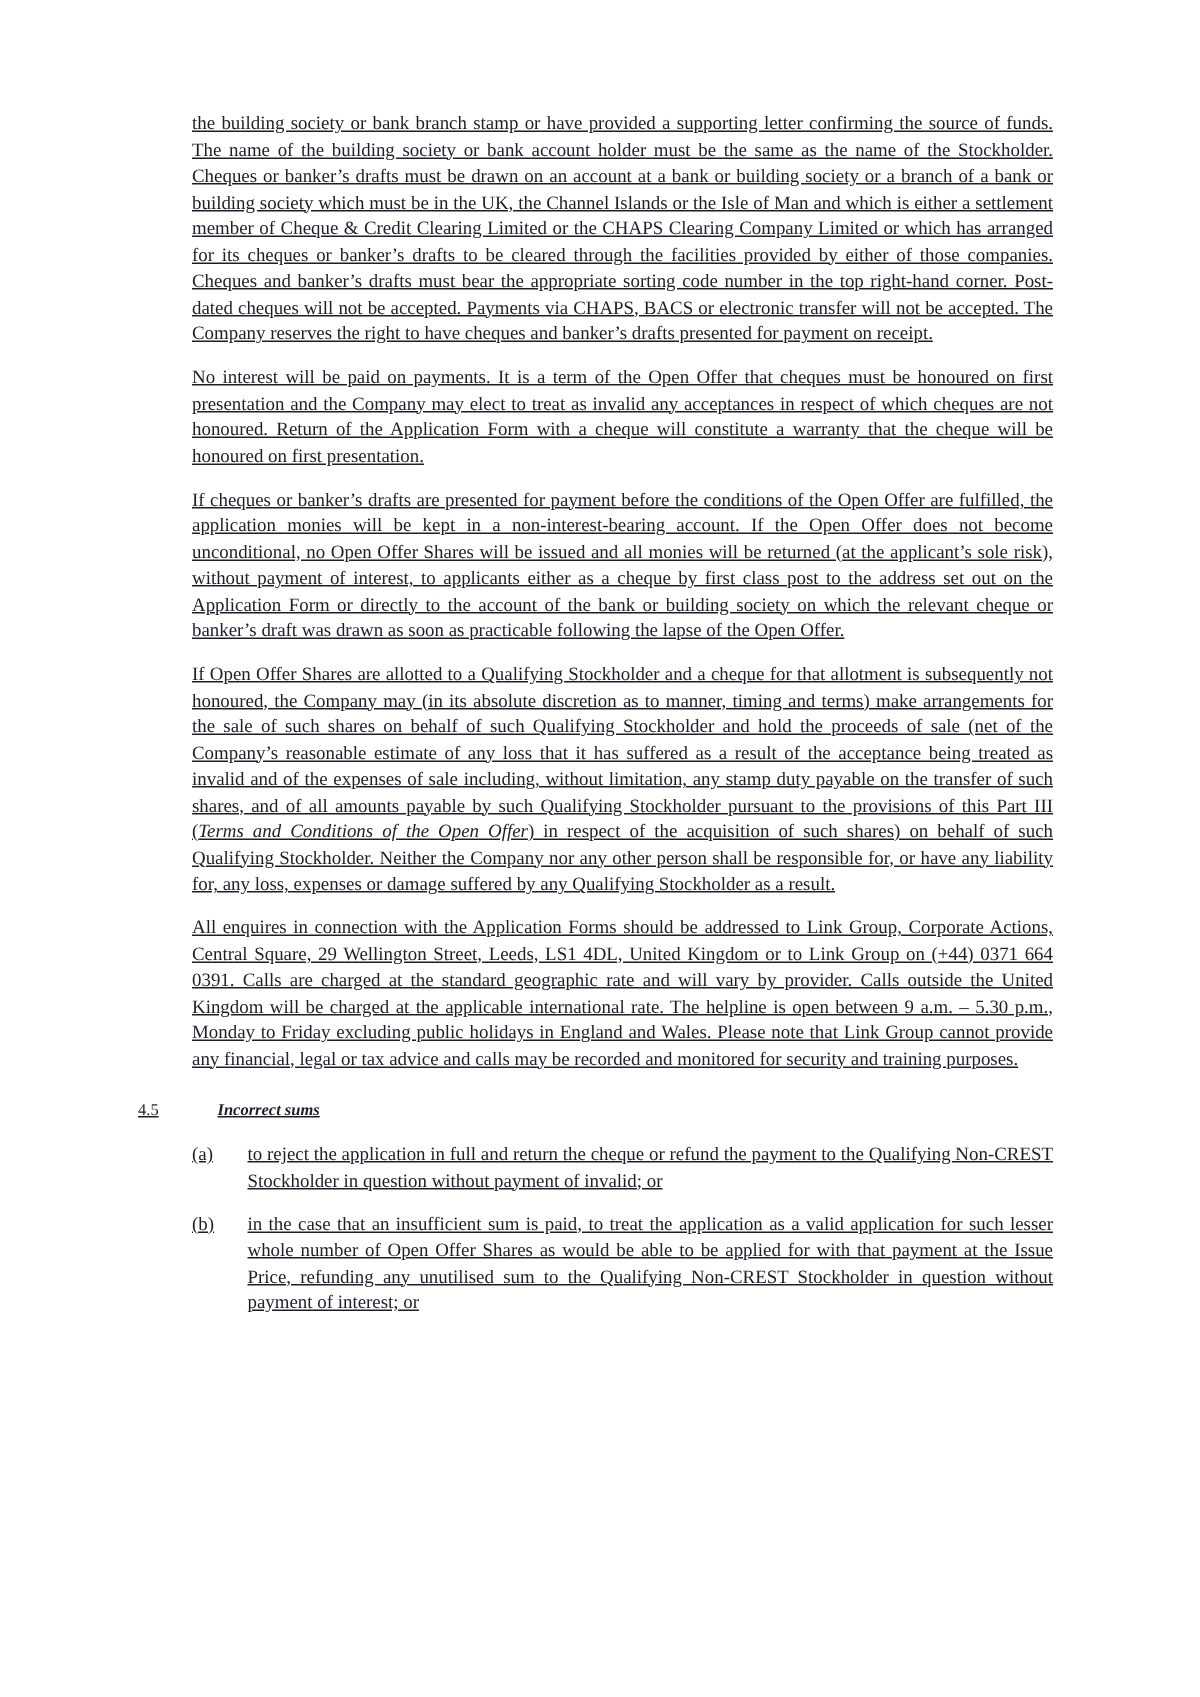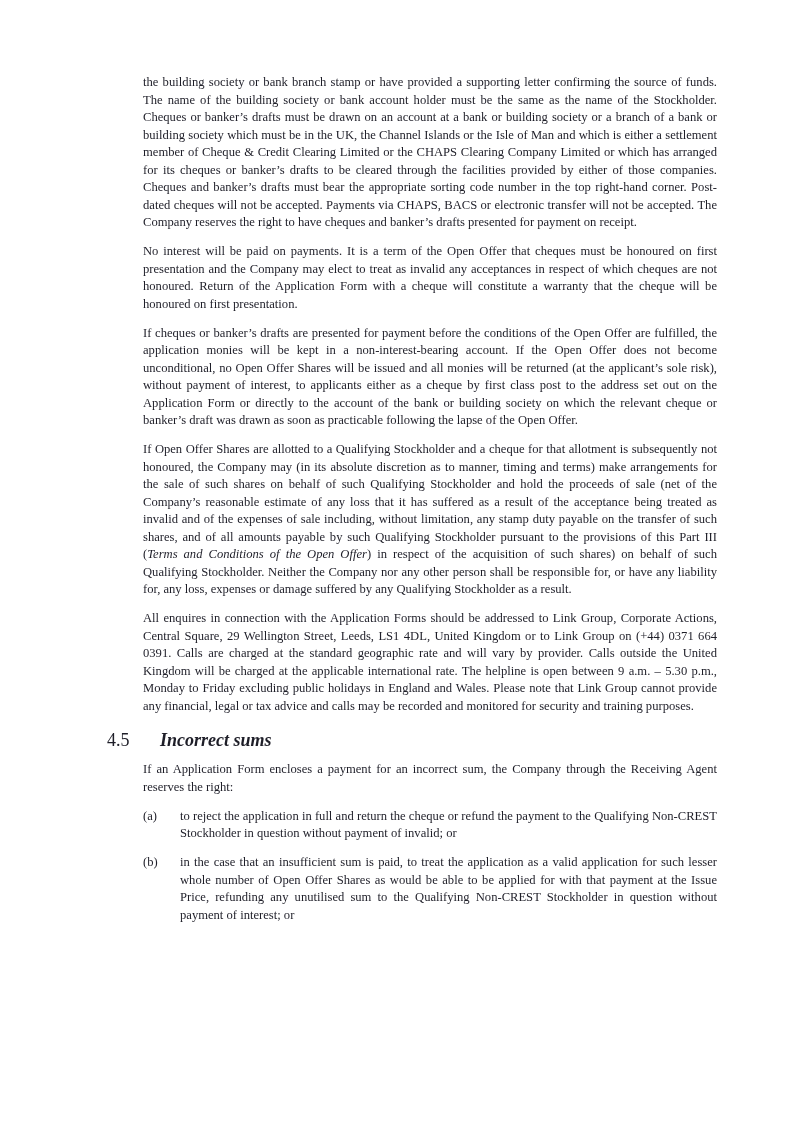--- a/index.html
+++ b/index.html
@@ -8,37 +8,38 @@
     position: relative;
     width: 800px;
     height: 1131px;
     margin: 0 auto;
     background: #ffffff;
     font-family: "Liberation Serif", serif;
     color: #1e1e28;
   }
   .content {
     position: absolute;
-    left: 143px;
+    left: 128px;
     top: 74px;
     width: 574px;
+    text-decoration: underline;
   }
   .body-para {
     font-size: 12.6px;
     line-height: 17.5px;
     text-align: justify;
     margin-bottom: 11.5px;
   }
   .body-para em { font-style: italic; }
   .section-heading {
     display: flex;
     margin-left: -36px;
     margin-top: 17px;
     margin-bottom: 11.5px;
-    font-size: 18px;
+    font-size: 11px;
     line-height: 17.5px;
   }
   .sec-num { width: 36px; flex-shrink: 0; }
   .sec-title { font-weight: bold; font-style: italic; margin-left: 17px; }
   .list-item {
     display: flex;
     margin-bottom: 11.5px;
   }
   .item-label {
     width: 37px;
@@ -76,21 +77,20 @@
 
     <p class="body-para"><span>If Open Offer Shares are allotted to a Qualifying Stockholder and a cheque for that allotment is subsequently not honoured, the Company may (in its absolute discretion as to manner, timing and terms) make arrangements for the sale of such shares on behalf of such Qualifying Stockholder and hold the proceeds of sale (net of the Company’s reasonable estimate of any loss that it has suffered as a result of the acceptance being treated as invalid and of the expenses of sale including, without limitation, any stamp duty payable on the transfer of such shares, and of all amounts payable by such Qualifying Stockholder pursuant to the provisions of this Part III (</span><em>Terms and Conditions of the Open Offer</em><span>) in respect of the acquisition of such shares) on behalf of such Qualifying Stockholder. Neither the Company nor any other person shall be responsible for, or have any liability for, any loss, expenses or damage suffered by any Qualifying Stockholder as a result.</span></p>
 
     <p class="body-para">All enquires in connection with the Application Forms should be addressed to Link Group, Corporate Actions, Central Square, 29 Wellington Street, Leeds, LS1 4DL, United Kingdom or to Link Group on (+44) 0371 664 0391. Calls are charged at the standard geographic rate and will vary by provider. Calls outside the United Kingdom will be charged at the applicable international rate. The helpline is open between 9 a.m. – 5.30 p.m., Monday to Friday excluding public holidays in England and Wales. Please note that Link Group cannot provide any financial, legal or tax advice and calls may be recorded and monitored for security and training purposes.</p>
 
     <div class="section-heading">
       <span class="sec-num">4.5</span>
       <span class="sec-title">Incorrect sums</span>
     </div>
 
-    <p class="body-para">If an Application Form encloses a payment for an incorrect sum, the Company through the Receiving Agent reserves the right:</p>
 
     <div class="list-item">
       <span class="item-label">(a)</span>
       <p class="item-text">to reject the application in full and return the cheque or refund the payment to the Qualifying Non-CREST Stockholder in question without payment of invalid; or</p>
     </div>
 
     <div class="list-item">
       <span class="item-label">(b)</span>
       <p class="item-text">in the case that an insufficient sum is paid, to treat the application as a valid application for such lesser whole number of Open Offer Shares as would be able to be applied for with that payment at the Issue Price, refunding any unutilised sum to the Qualifying Non-CREST Stockholder in question without payment of interest; or</p>
     </div>

